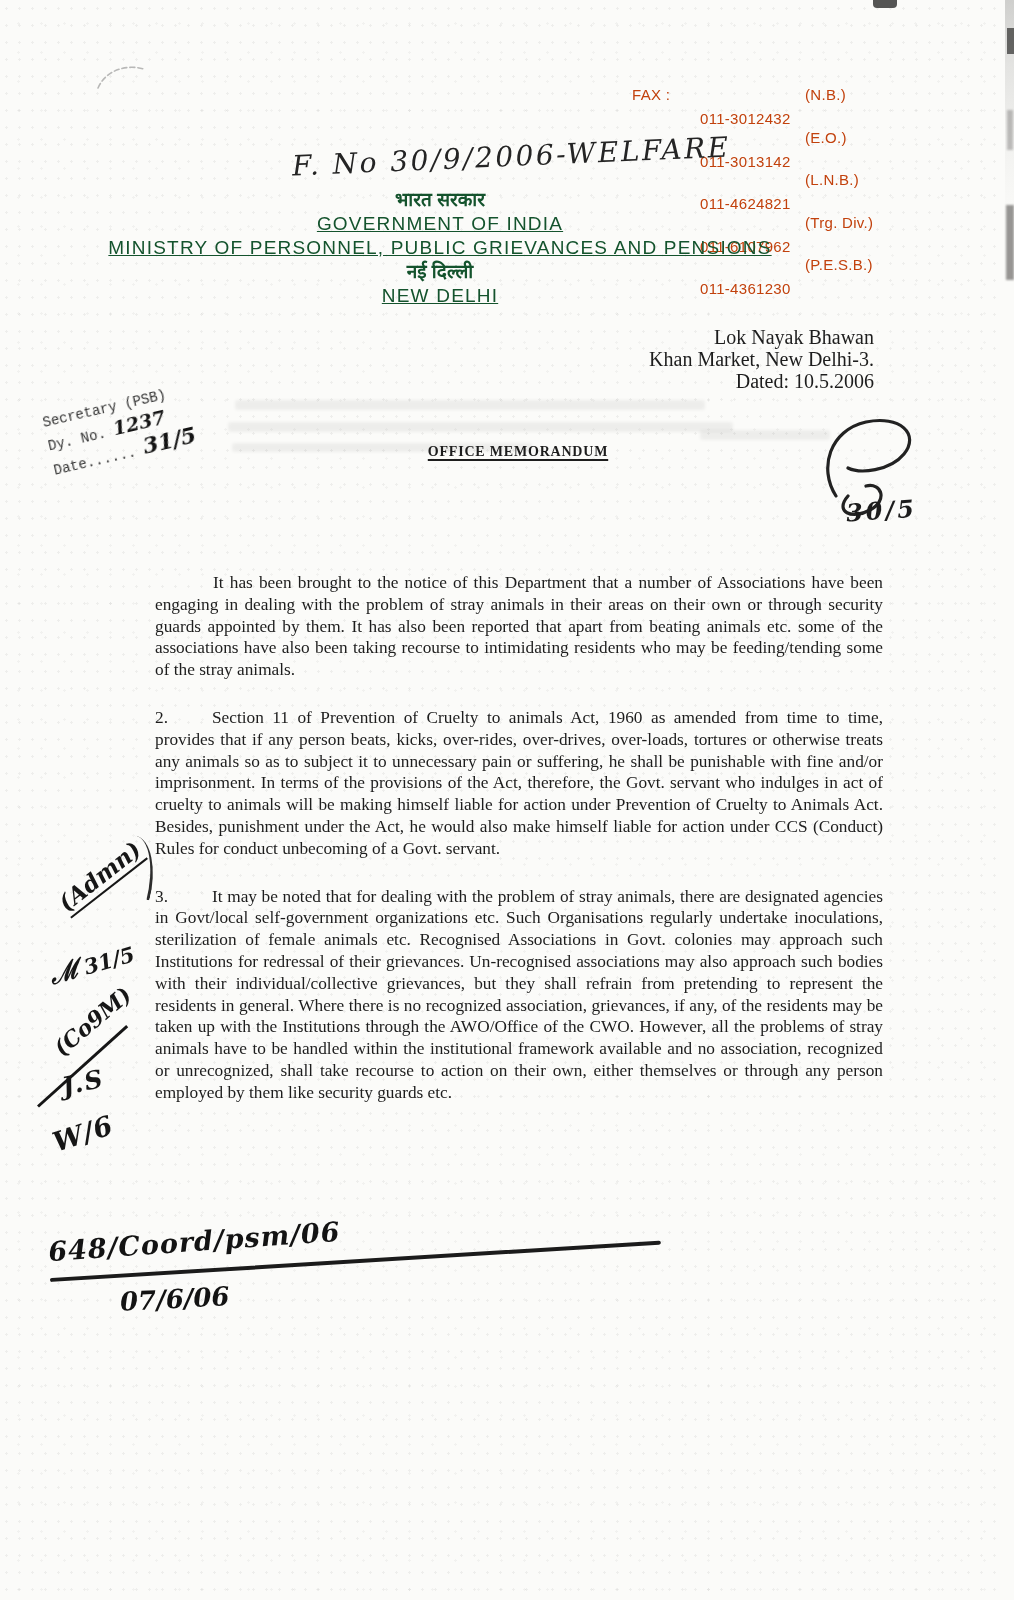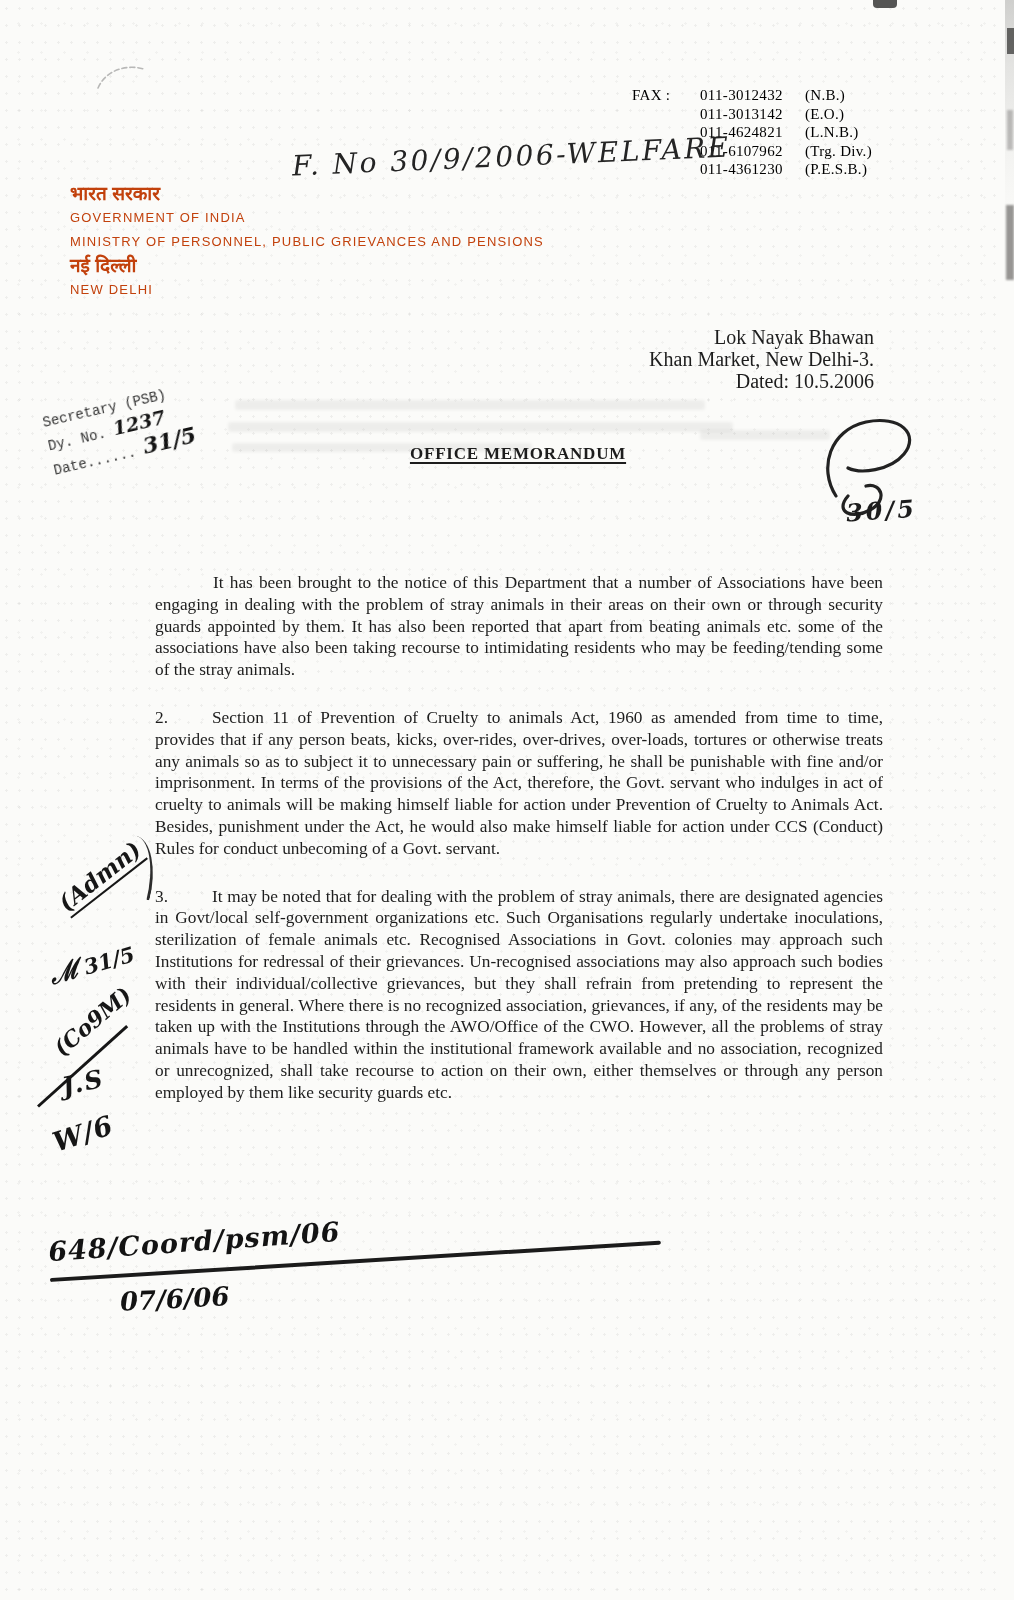--- a/index.html
+++ b/index.html
@@ -21,49 +21,49 @@
     background:linear-gradient(180deg,#cfcfcd 0%,#e3e3e1 4%,#f2f2f0 9%,#fbfbf9 14%);}
   .edge-blob1{position:absolute; right:0; top:28px; width:7px; height:26px; background:#3a3a38; opacity:.75;}
   .edge-blob2{position:absolute; right:0; top:205px; width:8px; height:75px; background:#555351; opacity:.6; filter:blur(1px);}
   .edge-blob3{position:absolute; right:1px; top:110px; width:6px; height:40px; background:#6b6968; opacity:.4; filter:blur(1px);}
   .top-mark{position:absolute; left:873px; top:0; width:24px; height:8px; background:#2c2c2a; opacity:.8; border-radius:0 0 4px 4px;}
   .corner-squiggle{position:absolute; left:92px; top:60px; width:60px; height:45px; opacity:.5;}
 
   .hw{font-family:"DejaVu Serif", serif; font-style:italic; color:#1a1a1a;}
 
   
-  .fax{position:absolute; left:700px; top:86px; font-family:Liberation Serif, serif;
-       font-size:15px; line-height:18.6px; color:#000000; letter-spacing:.3px;}
+  .fax{position:absolute; left:700px; top:86px; font-family:Liberation Sans, sans-serif;
+       font-size:15px; line-height:18.6px; color:#c2410c; letter-spacing:.3px;}
   .fax-label{position:absolute; left:-68px; top:0; white-space:pre;}
   .fax-row{display:flex; white-space:pre;}
-  .fax-num{width:105px;}
+  .fax-num{width:105px;margin-top:24px;}
   
   .fileno{position:absolute; left:292px; top:140px; font-size:28px; letter-spacing:2.5px;
           transform:rotate(-2.5deg); color:#242424;}
 
   
-  .letterhead{position:absolute; left:70px; top:182px; width:740px; 
-              font-family:"Liberation Sans", sans-serif; color:#c2410c;}
+  .letterhead{position:absolute; left:70px; top:188px; width:740px; text-align:center;
+              font-family:"Liberation Sans", sans-serif; color:#14532d;}
   .lh-hi{font-size:19px; line-height:24px; font-weight:bold;}
-  .lh-en{font-size:13px; line-height:24px; letter-spacing:1.2px; white-space:pre;}
+  .lh-en{font-size:19px; line-height:24px; letter-spacing:1.2px; white-space:pre;text-decoration:underline;}
 
   
   .addr{position:absolute; right:140px; top:326px; text-align:right; font-size:20px; line-height:22px;}
 
   
   .stamp{position:absolute; left:46px; top:390px; transform:rotate(-13deg);
          font-family:"Liberation Mono", monospace; font-size:14px; line-height:21px;
          color:#343434; filter:blur(.3px); width:200px;}
   .stamp .hwv{font-family:"DejaVu Serif", serif; font-style:italic; font-weight:bold;
               font-size:19px; color:#141414; filter:none;}
   .stamp .big{font-size:22px;}
 
   
   .memo-title{position:absolute; left:155px; top:444px; width:726px; text-align:center;
-      font-size:17px; font-weight:bold; letter-spacing:.8px;
+      font-size:14px; font-weight:bold; letter-spacing:.8px;
       text-decoration:underline; text-underline-offset:3px; text-decoration-thickness:2px;}
 
   
   .sig-top{position:absolute; left:808px; top:408px; width:160px; height:130px;}
   .sig-top .d{position:absolute; left:38px; top:88px; font-size:24px; font-weight:bold;
       font-family:"DejaVu Serif", serif; font-style:italic; transform:rotate(-4deg); letter-spacing:3px;}
 
   
   .subject{position:absolute; left:155px; top:528px; width:726px; text-align:center;
            font-size:17.5px; font-weight:bold;}

